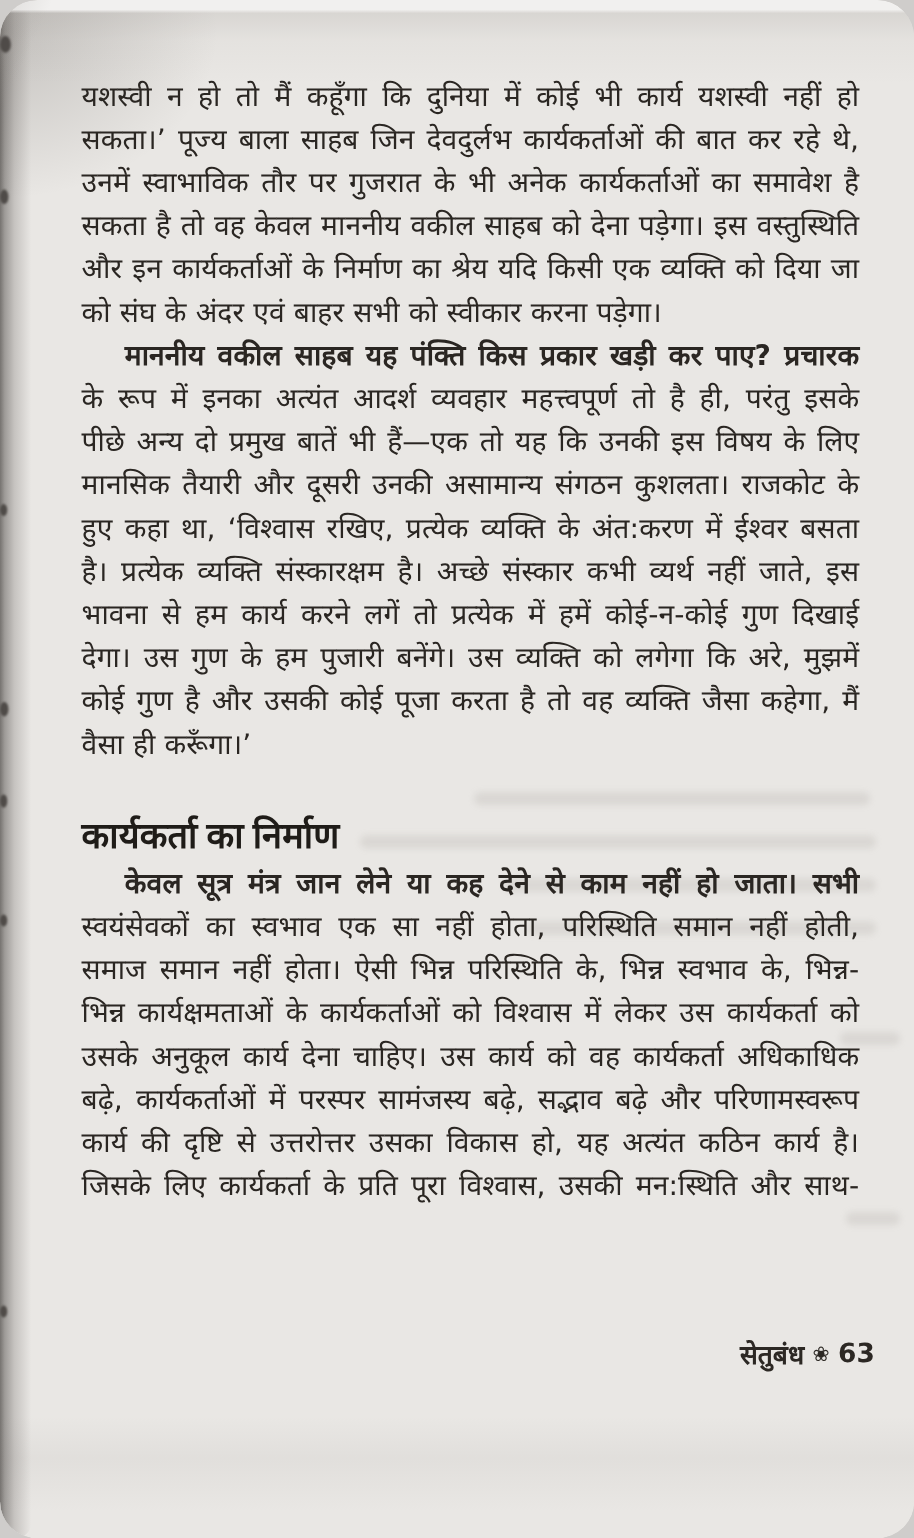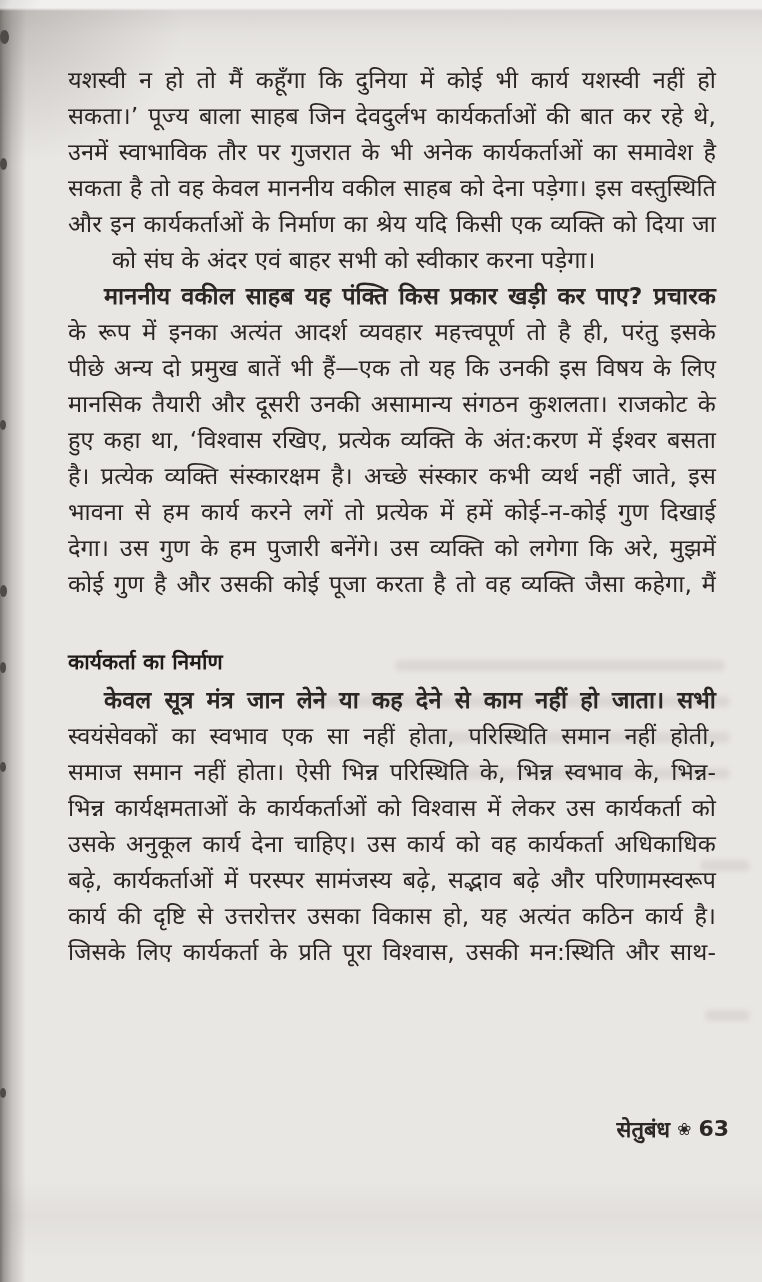--- a/index.html
+++ b/index.html
@@ -1,16 +1,16 @@
 <!DOCTYPE html>
 <html lang="hi"><head>
 <meta charset="utf-8">
 <style>
   html, body { margin: 0; padding: 0; background: #cfcdcb; }
-  * { box-sizing: border-box; }
+  * { box-sizing: border-box; border-radius: 31px; }
 
   .page {
     position: relative;
     width: 762px;
     height: 1282px;
     margin: 0 auto;
     background: #e9e7e4;
     overflow: hidden;
     font-family: "DejaVu Sans", sans-serif;
   }
@@ -38,30 +38,31 @@
     position: absolute;
     left: 68px; top: 62px; width: 648px;
     font-size: 23.5px;
     line-height: 36px;
     color: #2a2622;
     letter-spacing: 0.1px;
     z-index: 4;
   }
 
   .line { text-align: justify; text-align-last: justify; }
-  .line.last { text-align-last: left; margin-left: 44px; }
+  .line.last { text-align-last: left; }
   .line.indent { text-indent: 36px; font-weight: bold; }
 
   .section-heading {
     margin-top: 42px;
-    font-size: 21px;
+    font-size: 30px;
     line-height: 36px;
     font-weight: 700;
     color: #1f1c18;
     text-align: left;
+    font-family: Liberation Serif, serif;
   }
   .section-body { margin-top: 2px; }
 
   .page-footer {
     position: absolute;
     top: 1113px; right: 33px;
     font-size: 22px;
     font-weight: 700;
     color: #2c2824;
     z-index: 4;
@@ -133,20 +134,21 @@
     <div class="paragraph">
         <div class="line indent">माननीय वकील साहब यह पंक्ति किस प्रकार खड़ी कर पाए? प्रचारक</div>
         <div class="line">के रूप में इनका अत्यंत आदर्श व्यवहार महत्त्वपूर्ण तो है ही, परंतु इसके</div>
         <div class="line">पीछे अन्य दो प्रमुख बातें भी हैं—एक तो यह कि उनकी इस विषय के लिए</div>
         <div class="line">मानसिक तैयारी और दूसरी उनकी असामान्य संगठन कुशलता। राजकोट के</div>
         <div class="line">हुए कहा था, ‘विश्वास रखिए, प्रत्येक व्यक्ति के अंत:करण में ईश्वर बसता</div>
         <div class="line">है। प्रत्येक व्यक्ति संस्कारक्षम है। अच्छे संस्कार कभी व्यर्थ नहीं जाते, इस</div>
         <div class="line">भावना से हम कार्य करने लगें तो प्रत्येक में हमें कोई-न-कोई गुण दिखाई</div>
         <div class="line">देगा। उस गुण के हम पुजारी बनेंगे। उस व्यक्ति को लगेगा कि अरे, मुझमें</div>
         <div class="line">कोई गुण है और उसकी कोई पूजा करता है तो वह व्यक्ति जैसा कहेगा, मैं</div>
+        <div class="line last">वैसा ही करूँगा।’</div>
       </div>
 
     <div class="section-heading">कार्यकर्ता का निर्माण</div>
 
     <div class="paragraph section-body">
         <div class="line indent">केवल सूत्र मंत्र जान लेने या कह देने से काम नहीं हो जाता। सभी</div>
         <div class="line">स्वयंसेवकों का स्वभाव एक सा नहीं होता, परिस्थिति समान नहीं होती,</div>
         <div class="line">समाज समान नहीं होता। ऐसी भिन्न परिस्थिति के, भिन्न स्वभाव के, भिन्न-</div>
         <div class="line">भिन्न कार्यक्षमताओं के कार्यकर्ताओं को विश्वास में लेकर उस कार्यकर्ता को</div>
         <div class="line">उसके अनुकूल कार्य देना चाहिए। उस कार्य को वह कार्यकर्ता अधिकाधिक</div>

